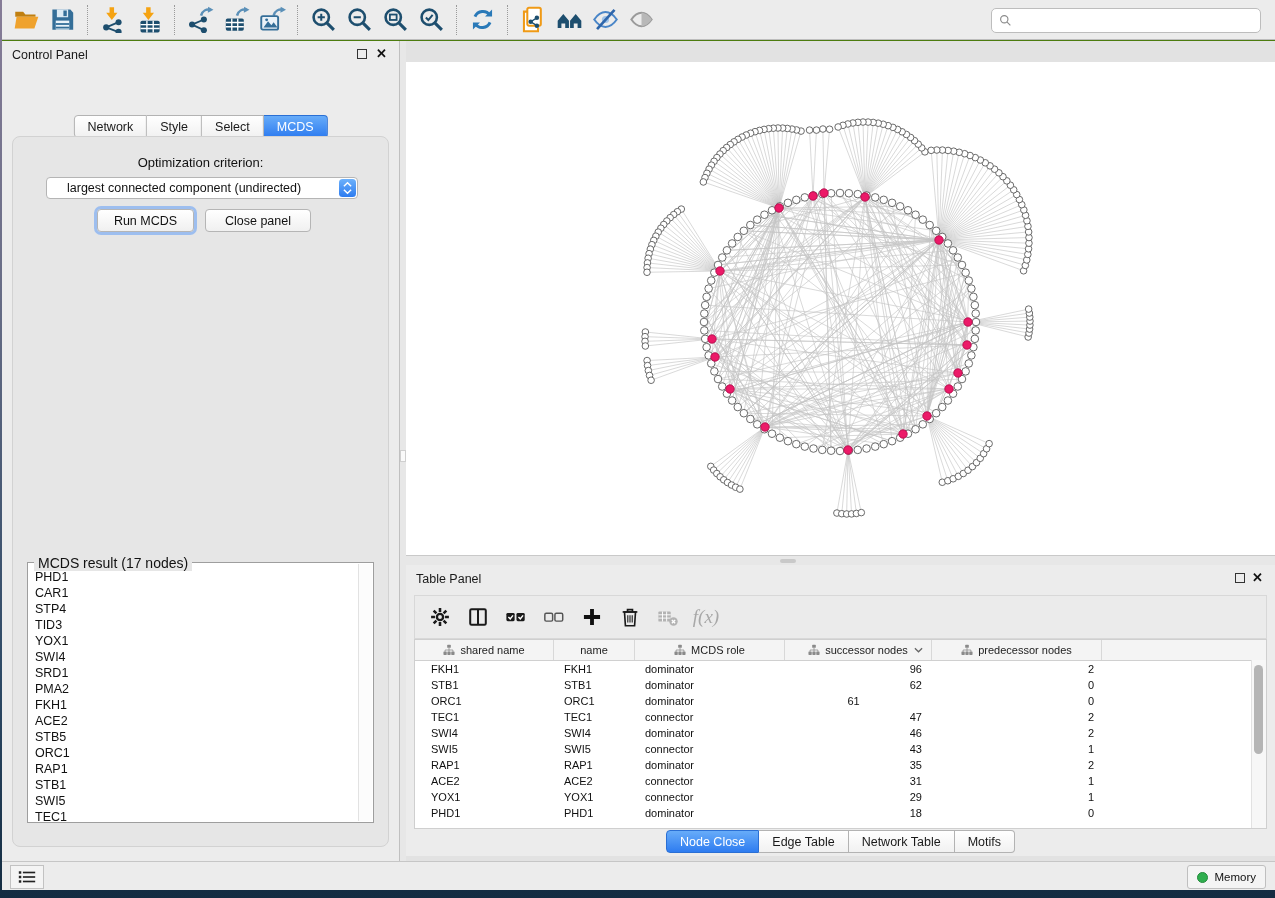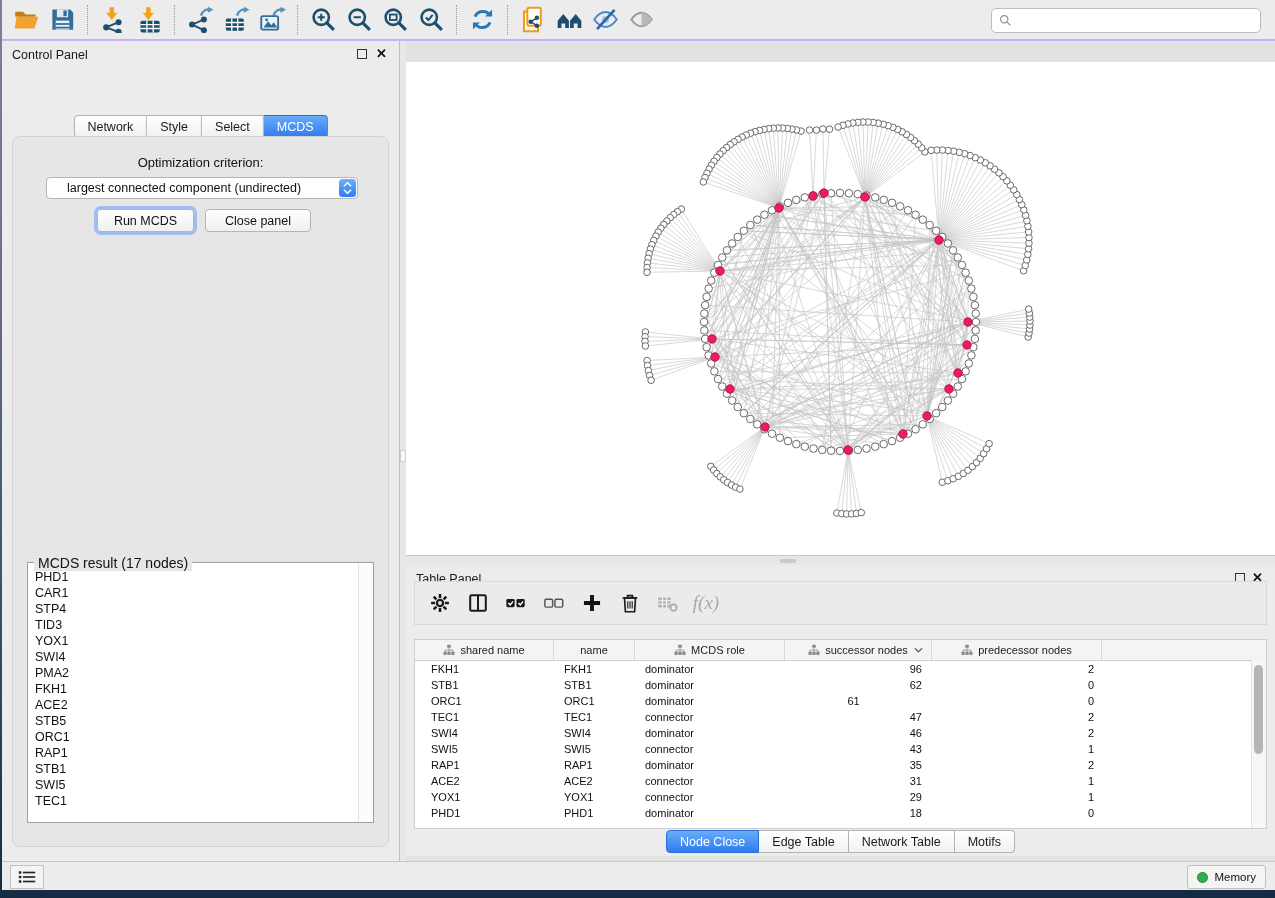--- a/index.html
+++ b/index.html
@@ -1,21 +1,21 @@
 <!DOCTYPE html>
 <html><head>
 <meta charset="utf-8">
 <style>
   html,body{margin:0;padding:0;}
   body{
     width:1275px;height:898px;position:relative;overflow:hidden;
     font-family:"Liberation Sans",sans-serif;
     background:linear-gradient(180deg,#867c97 0%,#6b6f88 30%,#2e4a66 75%,#142c42 100%);
   }
-  #app{position:absolute;left:2px;top:0;width:1273px;height:872px;background:#c4b5fd;border-radius:30px;}
+  #app{position:absolute;left:2px;top:0;width:1273px;height:872px;background:#4d7c0f;border-radius:30px;}
 
   
   #toolbar{position:absolute;left:0;top:0;width:100%;height:40px;background:#ececec;
     border-bottom:1px solid #bdbdbd;display:flex;align-items:center;padding-left:6px;box-sizing:border-box;}
   .tb-btn{width:36px;height:34px;display:flex;align-items:center;justify-content:center;flex:0 0 auto;}
   .tb-btn svg{width:27px;height:27px;}
   .tb-sep{width:0;height:30px;border-left:1px dotted #9a9a9a;margin:0 7px;flex:0 0 auto;}
   #search-wrap{position:absolute;right:14px;top:8px;width:268px;height:23px;background:#fff;
     border:1px solid #bdbdbd;border-radius:5px;display:flex;align-items:center;}
   #search-wrap svg{width:13px;height:13px;margin:0 5px 0 7px;}
@@ -65,21 +65,21 @@
   #light-yellow{left:32px;background:#febc2e;border:.5px solid #d89c22;}
   #light-green{left:52px;background:#28c840;border:.5px solid #1da32f;}
   #net-title{position:absolute;width:100%;text-align:center;top:2px;font-size:11.5px;color:#222;}
   #net-canvas{position:absolute;left:0;top:21px;width:100%;height:494px;background:#fff;border-bottom:1px solid #c9c9c9;box-sizing:border-box;}
   #h-splitter{position:absolute;left:0;top:515px;width:100%;height:9px;background:#e7e7e7;}
   #h-grip{position:absolute;left:374px;top:3px;width:16px;height:4px;background:#c9c9c9;border-radius:2px;}
 
   
   #table-panel{position:absolute;left:0;top:524px;width:100%;height:291px;background:#ececec;text-decoration:underline;}
   #tp-float{right:30px;} #tp-close{right:12px;}
-  #tp-toolbar{position:absolute;left:8px;right:8px;top:16px;height:44px;background:#ebebeb;border:1px solid #d8d8d8;
+  #tp-toolbar{position:absolute;left:8px;right:8px;top:30px;height:44px;background:#ebebeb;border:1px solid #d8d8d8;
     display:flex;align-items:center;padding-left:12px;box-sizing:border-box;}
   .tp-btn{width:26px;height:26px;margin-right:12px;display:flex;align-items:center;justify-content:center;}
   .tp-btn svg{width:22px;height:22px;}
   .fx-text{font-family:"Liberation Serif",serif;font-style:italic;font-size:19px;color:#a8a8a8;}
   #tp-table{position:absolute;left:8px;right:8px;top:74px;bottom:27px;background:#fff;border:1px solid #cfcfcf;box-sizing:border-box;overflow:hidden;}
   #t-header{display:flex;height:20px;background:#f4f4f4;border-bottom:1px solid #d0d0d0;}
   .th{display:flex;align-items:center;justify-content:center;gap:5px;border-right:1px solid #d8d8d8;
     font-size:11px;color:#222;box-sizing:border-box;position:relative;}
   .th svg.attr{width:12px;height:12px;}
   .th svg.sort{width:9px;height:6px;position:absolute;right:8px;top:7px;}
@@ -270,20 +270,21 @@
       <button class="btn" id="closepanel-btn">Close panel</button>
       <div id="mcds-group">
         <span id="mcds-legend">MCDS result (17 nodes)</span>
         <div id="mcds-list">
             <div class="mcds-item">PHD1</div>
             <div class="mcds-item">CAR1</div>
             <div class="mcds-item">STP4</div>
             <div class="mcds-item">TID3</div>
             <div class="mcds-item">YOX1</div>
             <div class="mcds-item">SWI4</div>
+            <div class="mcds-item">SRD1</div>
             <div class="mcds-item">PMA2</div>
             <div class="mcds-item">FKH1</div>
             <div class="mcds-item">ACE2</div>
             <div class="mcds-item">STB5</div>
             <div class="mcds-item">ORC1</div>
             <div class="mcds-item">RAP1</div>
             <div class="mcds-item">STB1</div>
             <div class="mcds-item">SWI5</div>
             <div class="mcds-item">TEC1</div>
           </div>

